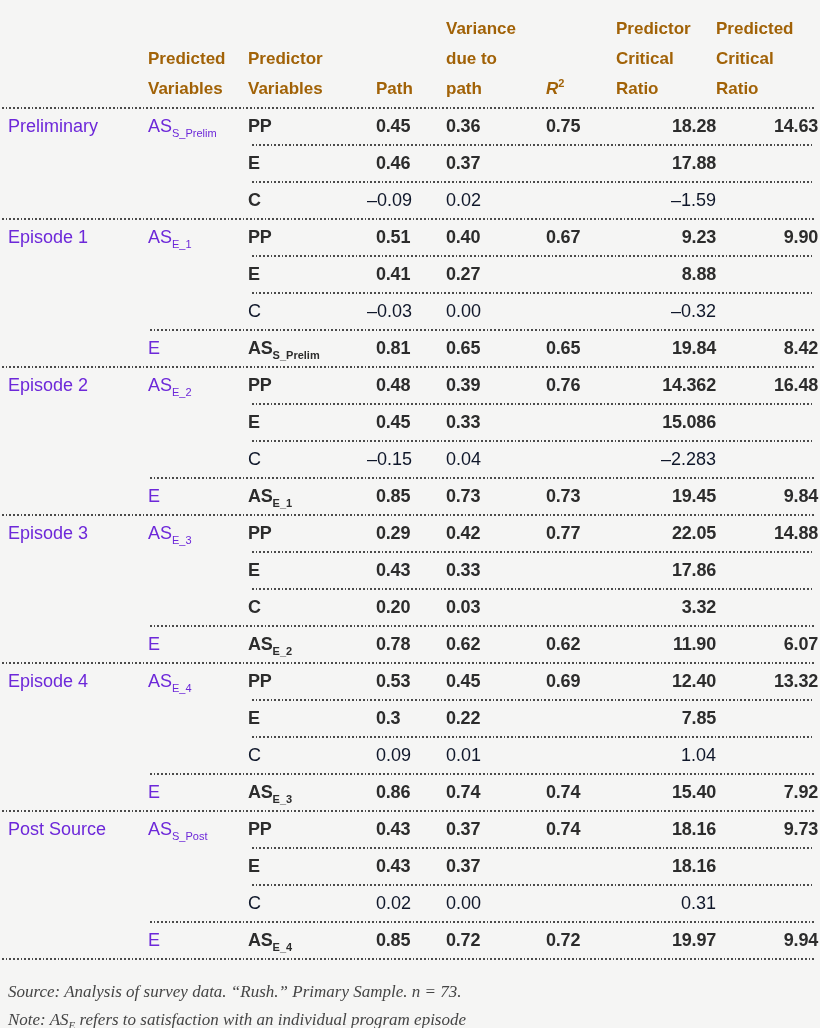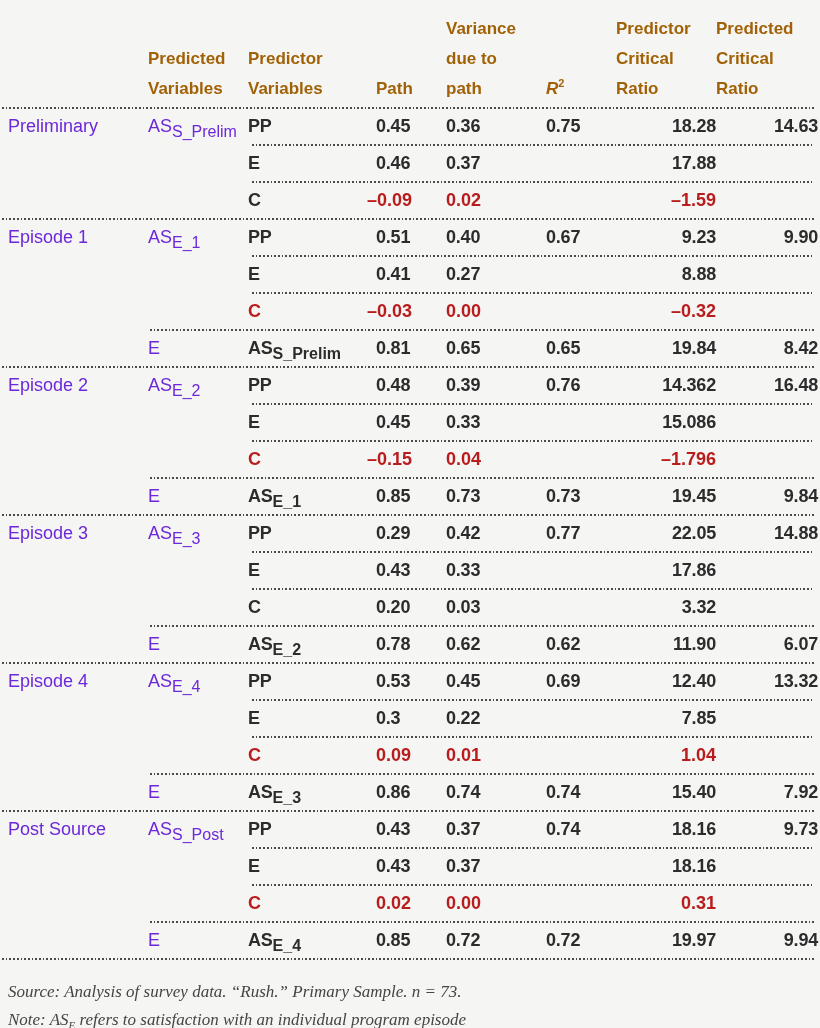--- a/index.html
+++ b/index.html
@@ -25,24 +25,24 @@
 
   
   .thead { padding-top:14px; align-items:end; }
   .hcell { font-weight:bold; font-size:17px; color:#a16207; line-height:30px; padding-bottom:3px; }
   .r2head { font-style:italic; }
   .hcell sup { font-size:11px; line-height:0; }
 
   
   .row { height:35px; font-size:18px; }
   .b { font-weight:bold; color:#2c2c2c; letter-spacing:-0.2px; }
-  .r { font-weight:bold; color:#b91c1c; }
+  .r { font-weight:normal; color:#0f172a; }
   .g { font-weight:normal; color:#6d28d9; }
   .neg { text-indent:-9px; }
-  sub { font-size:16px; line-height:0; letter-spacing:0; }
+  sub { font-size:11px; line-height:0; letter-spacing:0; }
 
   
   .sep {
     height:2px; margin-right:6px;
     background-image:repeating-linear-gradient(to right, #4a4a4a 0 1.7px, transparent 1.7px 3.7px);
   }
   .sep-full       { margin-left:2px; }
   .sep-predicted  { margin-left:150px; }
   .sep-predictor  { margin-left:252px; }
 
@@ -170,21 +170,21 @@
     <div class="c3 b">E</div>
     <div class="c4 b">0.45</div>
     <div class="c5 b">0.33</div>
     <div class="c7 b">15.086</div>
   </div>
   <div class="sep sep-predictor"></div>
   <div class="grid row">
     <div class="c3 r">C</div>
     <div class="c4 r neg">–0.15</div>
     <div class="c5 r">0.04</div>
-    <div class="c7 r">–1.796</div>
+    <div class="c7 r">–2.283</div>
   </div>
   <div class="sep sep-predicted"></div>
   <div class="grid row">
     <div class="c2 g">E</div>
     <div class="c3 b"><span>AS</span><sub>E_1</sub></div>
     <div class="c4 b">0.85</div>
     <div class="c5 b">0.73</div>
     <div class="c6 b">0.73</div>
     <div class="c7 b">19.45</div>
     <div class="c8 b">9.84</div>

